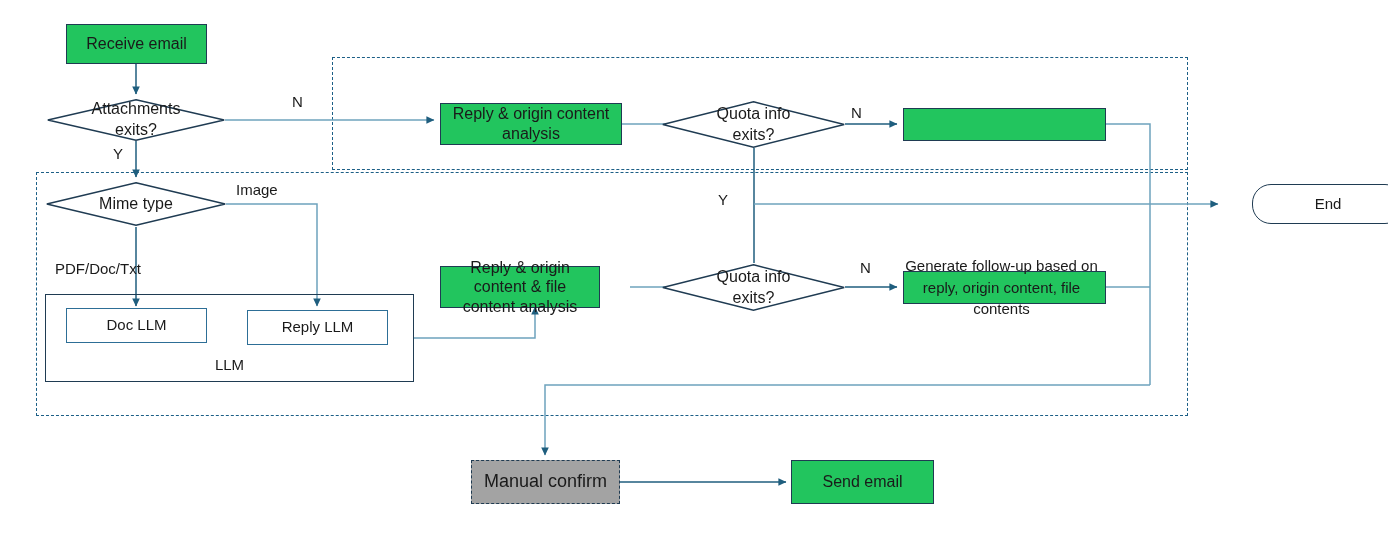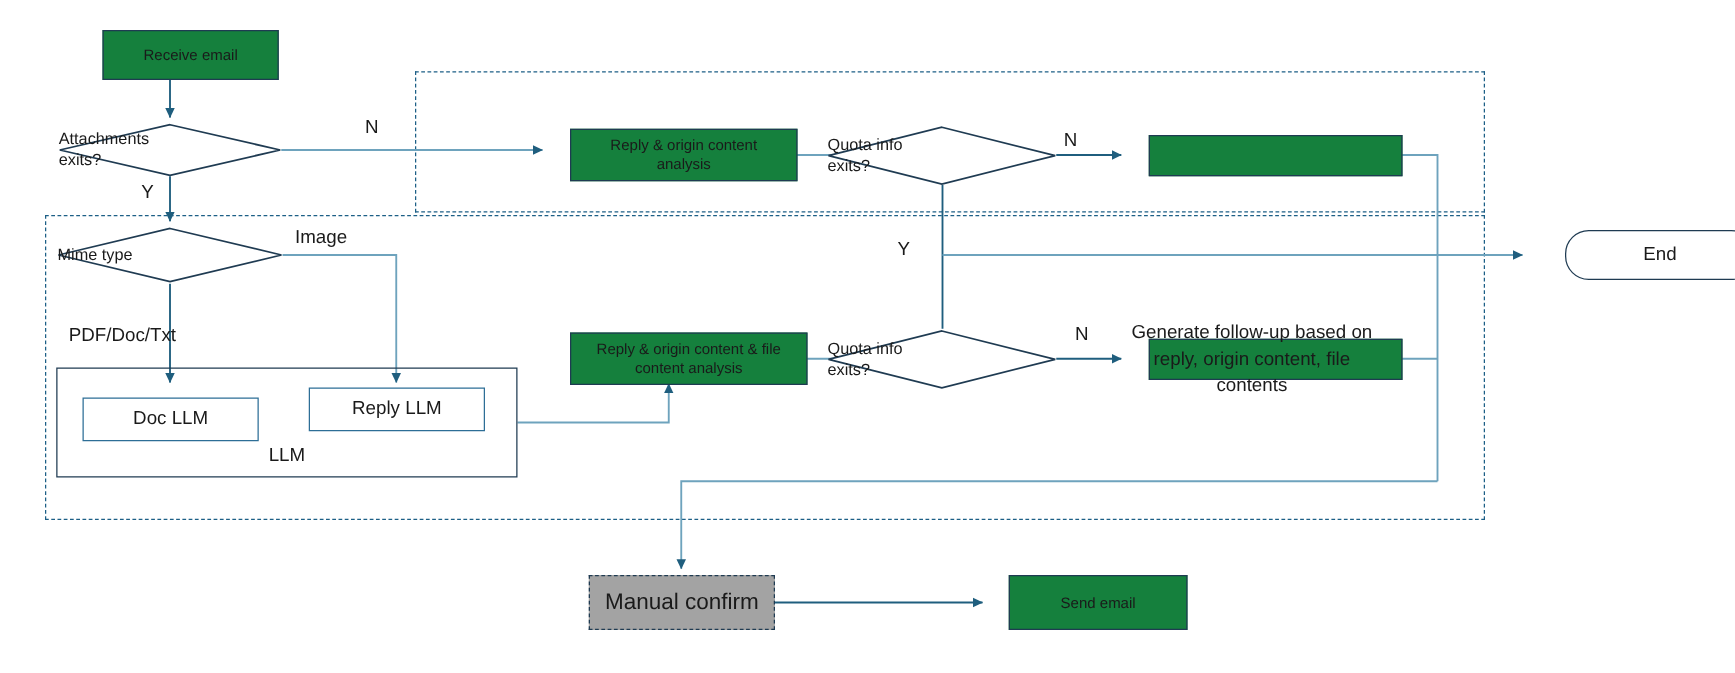--- a/index.html
+++ b/index.html
@@ -31,23 +31,22 @@
     box-sizing: border-box;
     display: flex;
     align-items: center;
     justify-content: center;
     text-align: center;
     color: #1a1a1a;
     line-height: 1.22;
   }
   .box {
     border: 1.4px solid #1f3b52;
-    background: #15803d;
-    font-size: 12px;
-    margin-left: 16px;
+    background: #22c55e;
+    font-size: 16px;
   }
   .box-blue {
     border: 1.6px solid #2d6e96;
     background: #ffffff;
     font-size: 15px;
   }
   .box-dashdot {
     border: 1.5px dashed #1f3b52;
     background: #a3a3a3;
     font-size: 18px;
@@ -83,23 +82,23 @@
     overflow: visible;
   }
   .diamond-label {
     position: absolute;
     left: 0;
     top: 0;
     width: 100%;
     height: 100%;
     display: flex;
     flex-direction: column;
-    align-items: flex-start;
-    justify-content: center;
-    font-size: 13px;
+    align-items: center;
+    justify-content: center;
+    font-size: 16px;
     color: #1a1a1a;
     line-height: 1.3;
     text-align: center;
   }
   .edge-label {
     position: absolute;
     font-size: 15px;
     color: #1a1a1a;
     white-space: nowrap;
   }
@@ -189,33 +188,33 @@
     </svg>
     <div class="diamond-label">
       <span>Mime type</span>
     </div>
   </div>
 
   <div class="node group-box" style="left:45px; top:294px; width:369px; height:88px;">
     <span>LLM</span>
   </div>
 
-  <div class="node box-blue" style="left:66px; top:318px; width:141px; height:35px;">
+  <div class="node box-blue" style="left:66px; top:308px; width:141px; height:35px;">
     <span>Doc LLM</span>
   </div>
 
   <div class="node box-blue" style="left:247px; top:310px; width:141px; height:35px;">
     <span>Reply LLM</span>
   </div>
 
   <div class="node box" style="left:440px; top:103px; width:182px; height:42px; padding:0 8px;">
     <span>Reply &amp; origin content analysis</span>
   </div>
 
-  <div class="node box" style="left:440px; top:266px; width:190px; height:42px; padding:0 6px;">
+  <div class="node box" style="left:440px; top:266px; width:160px; height:42px; padding:0 6px;">
     <span>Reply &amp;  origin content &amp; file content analysis</span>
   </div>
 
   <div class="diamond-wrap" style="left:662px; top:101px; width:183px; height:47px;">
     <svg width="183" height="47" viewBox="0 0 183 47" xmlns="http://www.w3.org/2000/svg">
       <polygon points="91.5,0.8 182.2,23.5 91.5,46.2 0.8,23.5" fill="#ffffff" stroke="#1f3b52" stroke-width="1.4"></polygon>
     </svg>
     <div class="diamond-label">
       <span>Quota info</span>
       <span>exits?</span>

